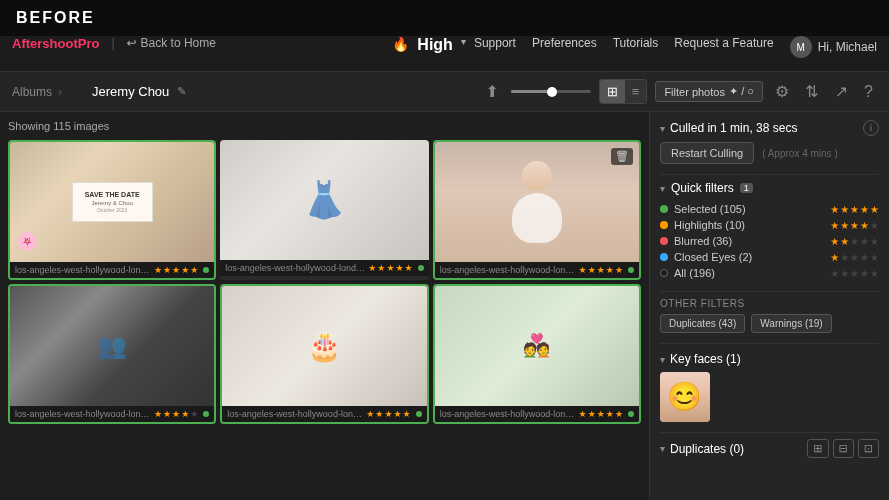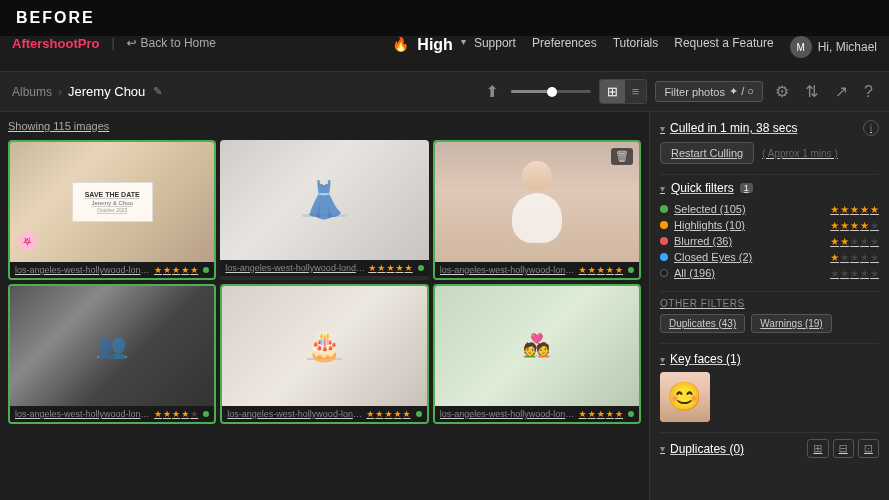--- a/index.html
+++ b/index.html
@@ -104,21 +104,21 @@
       border-bottom: 1px solid #333;
     }
     .breadcrumb {
       display: flex;
       align-items: center;
       gap: 6px;
       color: #ccc;
     }
     .breadcrumb-link { color: #888; cursor: pointer; font-size: 12px; }
     .breadcrumb-sep { color: #555; }
-    .breadcrumb-current { color: #fff; font-size: 13px; font-weight: 500; }
+    .breadcrumb-current { color: #fff; font-size: 13px; font-weight: 500; margin-left: 24px; }
     .edit-icon { color: #888; font-size: 11px; cursor: pointer; margin-left: 2px; }
     .tb-spacer { flex: 1; }
     .tb-icon-btn {
       background: none;
       border: none;
       color: #888;
       cursor: pointer;
       font-size: 16px;
       padding: 2px 4px;
       border-radius: 3px;
@@ -175,21 +175,20 @@
       font-size: 11px;
       display: flex;
       align-items: center;
       gap: 4px;
     }
 
     
     .main {
       display: flex;
       height: calc(500px - 36px - 36px - 40px);
-      text-decoration: underline;
     }
 
     
     .content {
       flex: 1;
       background: #1e1e1e;
       overflow: hidden;
       padding: 8px;
     }
     .showing-text {
@@ -642,21 +641,21 @@
     <div class="sidebar-section">
       <div class="section-header">
         <div class="section-title">
           <span class="chevron-icon">▾</span>
           <span>Culled in 1 min, 38 secs</span>
         </div>
         <div class="info-icon">i</div>
       </div>
       <div class="restart-row">
         <button class="restart-btn">Restart Culling</button>
-        <span class="approx-text">( Approx 1 mins )</span>
+        <span class="approx-text">( Approx 4 mins )</span>
       </div>
     </div>
 
     <div class="divider"></div>
 
     <div class="sidebar-section">
       <div class="section-header">
         <div class="section-title quick-filters-header">
           <span class="chevron-icon">▾</span>
           <span>Quick filters</span>

